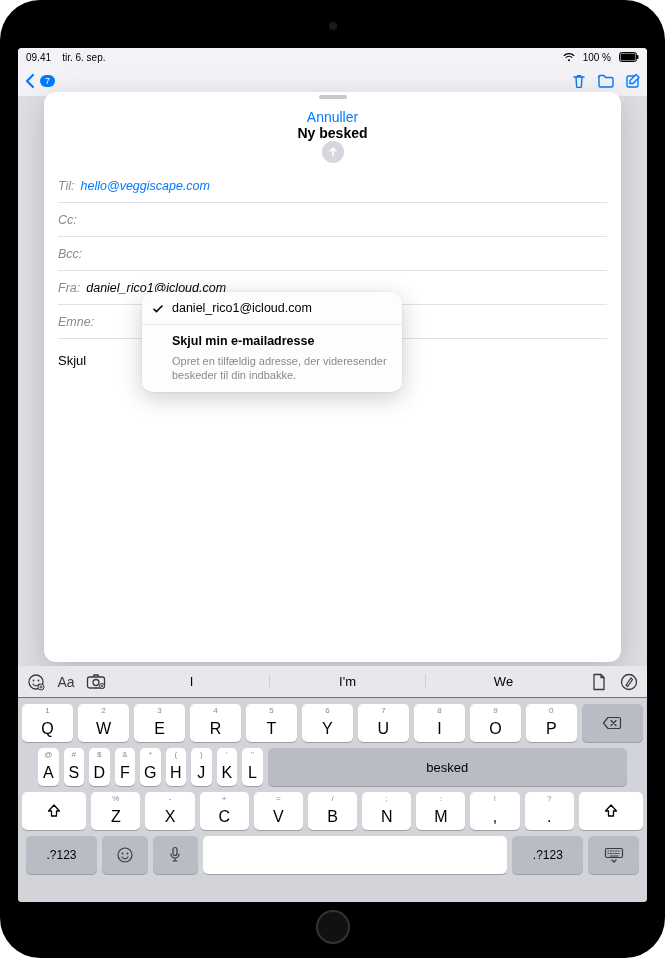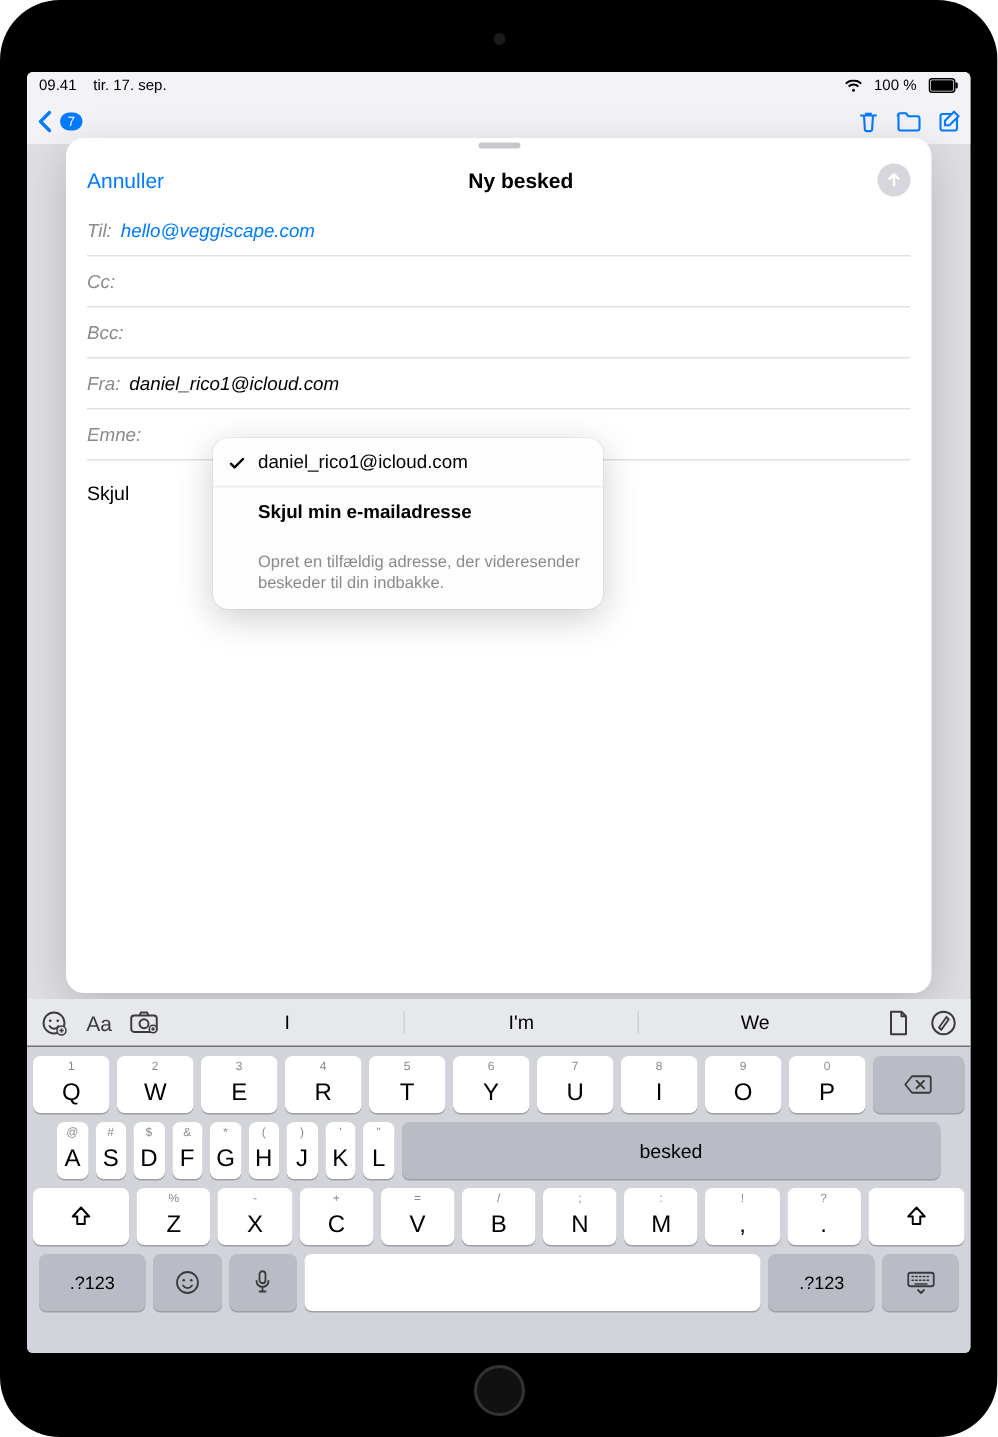--- a/index.html
+++ b/index.html
@@ -97,22 +97,23 @@
     background: #fff;
     border-radius: 12px;
     box-shadow: 0 8px 30px rgba(0,0,0,0.18);
     display: flex;
     flex-direction: column;
     overflow: visible;
   }
   .sheet-header {
     display: flex;
     align-items: center;
-    justify-content: space-between;
+    justify-content: flex-start;
     padding: 10px 14px 6px 14px;
+    flex-direction: column;
   }
   .cancel { color: #007aff; font-size: 14px; }
   .title { font-size: 14px; font-weight: 600; }
   .send-circle {
     width: 22px; height: 22px;
     border-radius: 50%;
     background: #d6d6dc;
     display: flex; align-items: center; justify-content: center;
   }
   .grabber {
@@ -157,21 +158,21 @@
     border-bottom: 1px solid #ececee;
   }
   .popover-item:last-child { border-bottom: none; }
   .checkmark {
     position: absolute;
     left: 10px;
     top: 11px;
     width: 12px; height: 12px;
   }
   .pop-title { font-weight: 600; font-size: 12.5px; }
-  .pop-sub { color: #8a8a8e; font-size: 11px; line-height: 1.3; margin-top: 20px; }
+  .pop-sub { color: #8a8a8e; font-size: 11px; line-height: 1.3; margin-top: 6px; }
   
   .keyboard {
     position: absolute;
     bottom: 0; left: 0; right: 0;
     height: 236px;
     background: #d2d4da;
     display: flex;
     flex-direction: column;
   }
   .kb-top {
@@ -236,21 +237,21 @@
 <body>
 
 <div class="device">
   <div class="camera"></div>
   <div class="screen">
 
     <div class="status-bar">
       <div>
         <span>09.41</span>
         <span>&nbsp;&nbsp;</span>
-        <span>tir. 17. sep.</span>
+        <span>tir. 6. sep.</span>
       </div>
       <div class="status-right">
         <span class="wifi-icon">
           <svg width="12" height="9" viewBox="0 0 12 9">
               <path d="M6 8.2a1 1 0 100-2 1 1 0 000 2zM3.2 5.1a4 4 0 015.6 0l.9-.9a5.3 5.3 0 00-7.4 0l.9.9zM1.3 3.2a6.7 6.7 0 019.4 0l.9-.9a8 8 0 00-11.2 0l.9.9z" fill="#000"></path>
             </svg>
         </span>
         <span>100 %</span>
         <span class="battery-icon">
           <svg width="20" height="10" viewBox="0 0 20 10">

